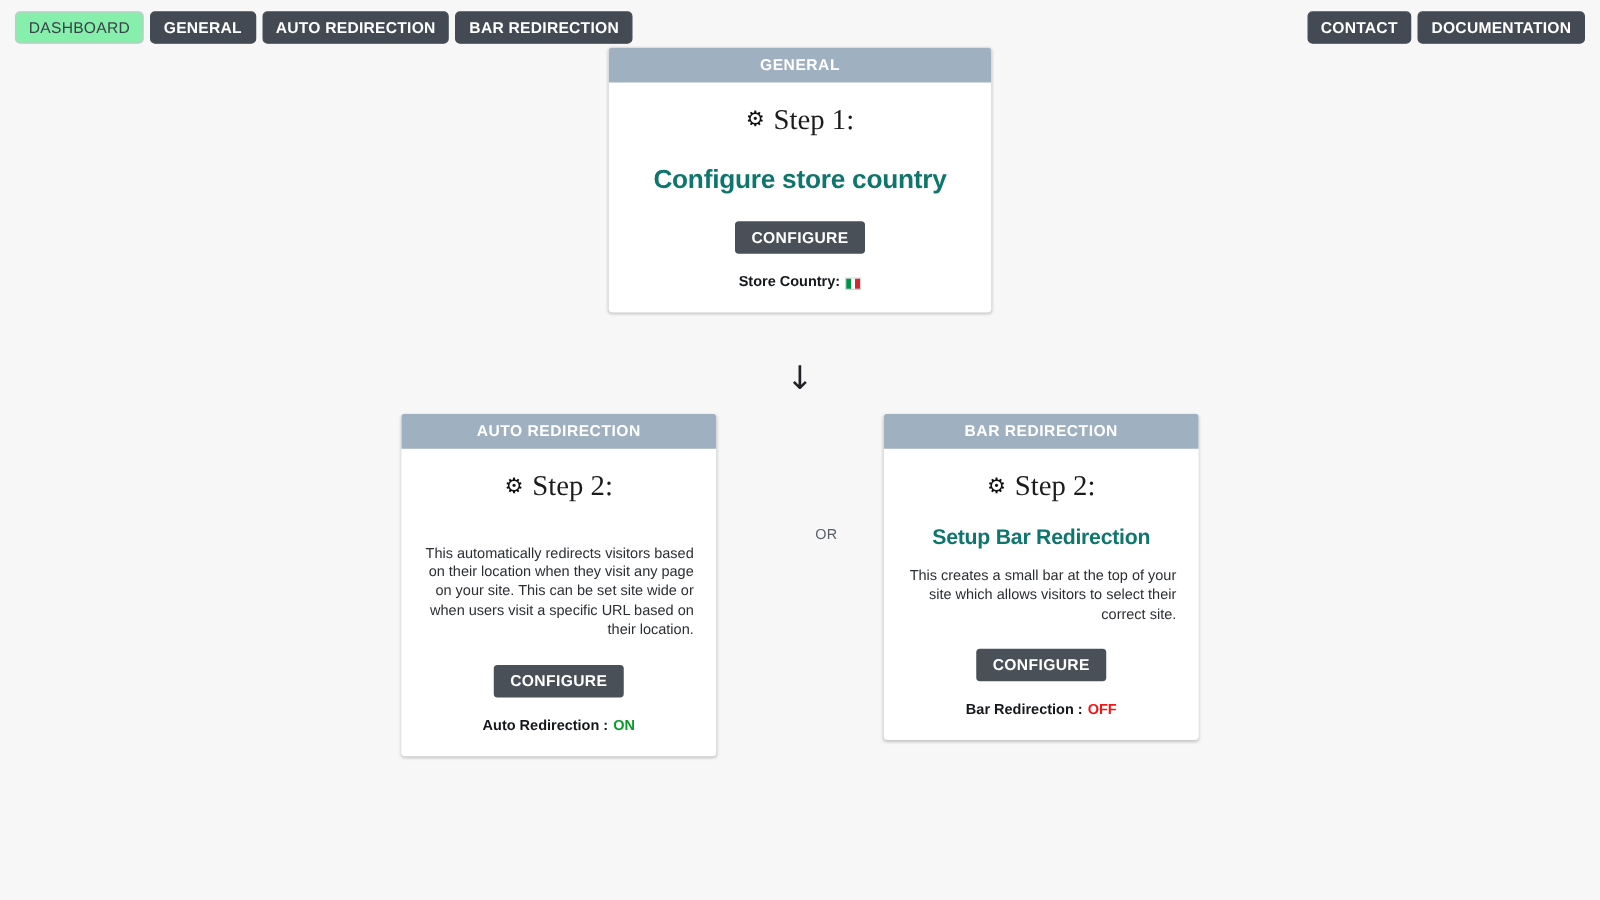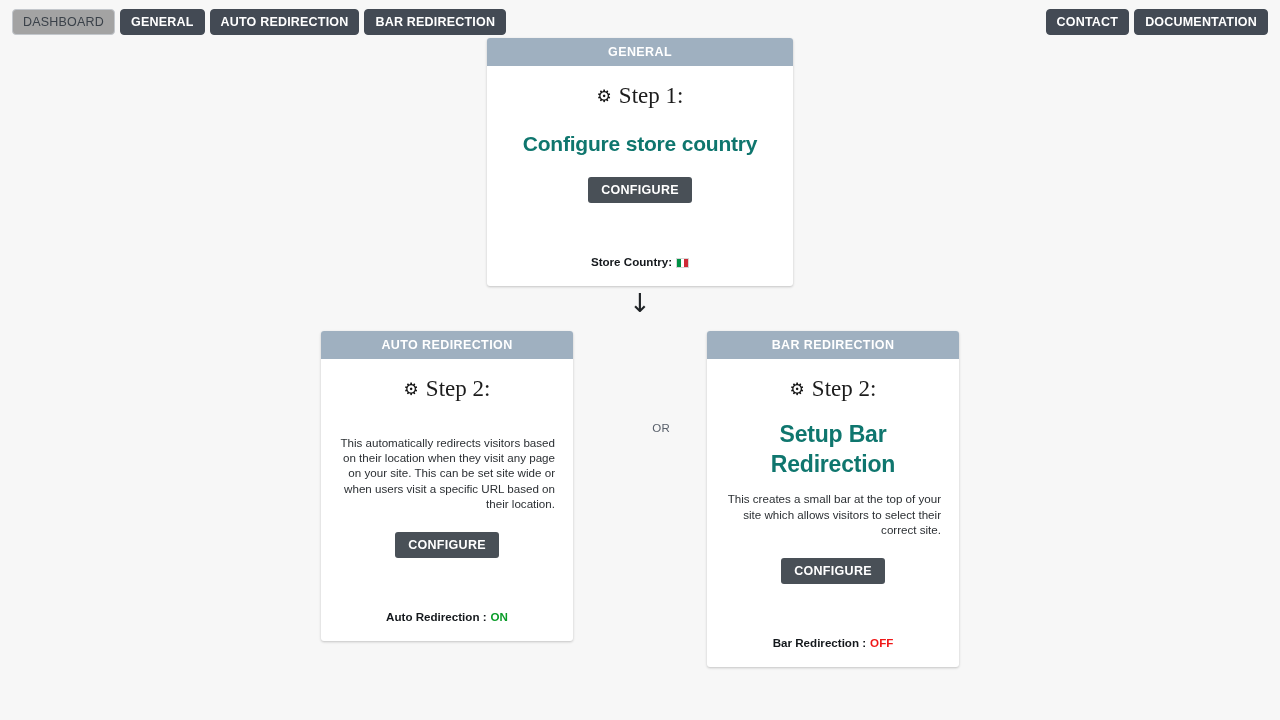--- a/index.html
+++ b/index.html
@@ -46,21 +46,21 @@
     font-weight: bold;
     letter-spacing: 0.2px;
     border-radius: 4px;
     border: 1px solid #434a54;
     white-space: nowrap;
     cursor: pointer;
     user-select: none;
     font-family: "Liberation Sans", sans-serif;
   }
   .nav-btn.active {
-    background: #a3a3a3;
+    background: #86efac;
     color: #3a4149;
     border: 1px solid #c3c7cc;
     font-weight: normal;
   }
 
   
   .card {
     position: absolute;
     background: #ffffff;
     border-radius: 3px;
@@ -105,21 +105,21 @@
   }
 
   .card-title {
     font-size: 21px;
     font-weight: bold;
     color: #0f766e;
     line-height: 1.32;
     letter-spacing: -0.2px;
   }
   .card-title.sm {
-    font-size: 23px;
+    font-size: 17px;
   }
 
   .card-desc {
     font-size: 11.6px;
     color: #2b2f33;
     line-height: 1.33;
     text-align: right;
   }
 
   .configure-btn {
@@ -140,21 +140,20 @@
   }
 
   .status-line {
     font-size: 11.6px;
     font-weight: bold;
     color: #14181c;
     display: flex;
     align-items: center;
     justify-content: center;
     gap: 4px;
-    margin-top: 36px;
   }
   .status-on  { color: #0a9c29; }
   .status-off { color: #f01717; }
 
   .flag {
     display: inline-block;
     width: 13px;
     height: 10px;
     position: relative;
     top: 1px;

